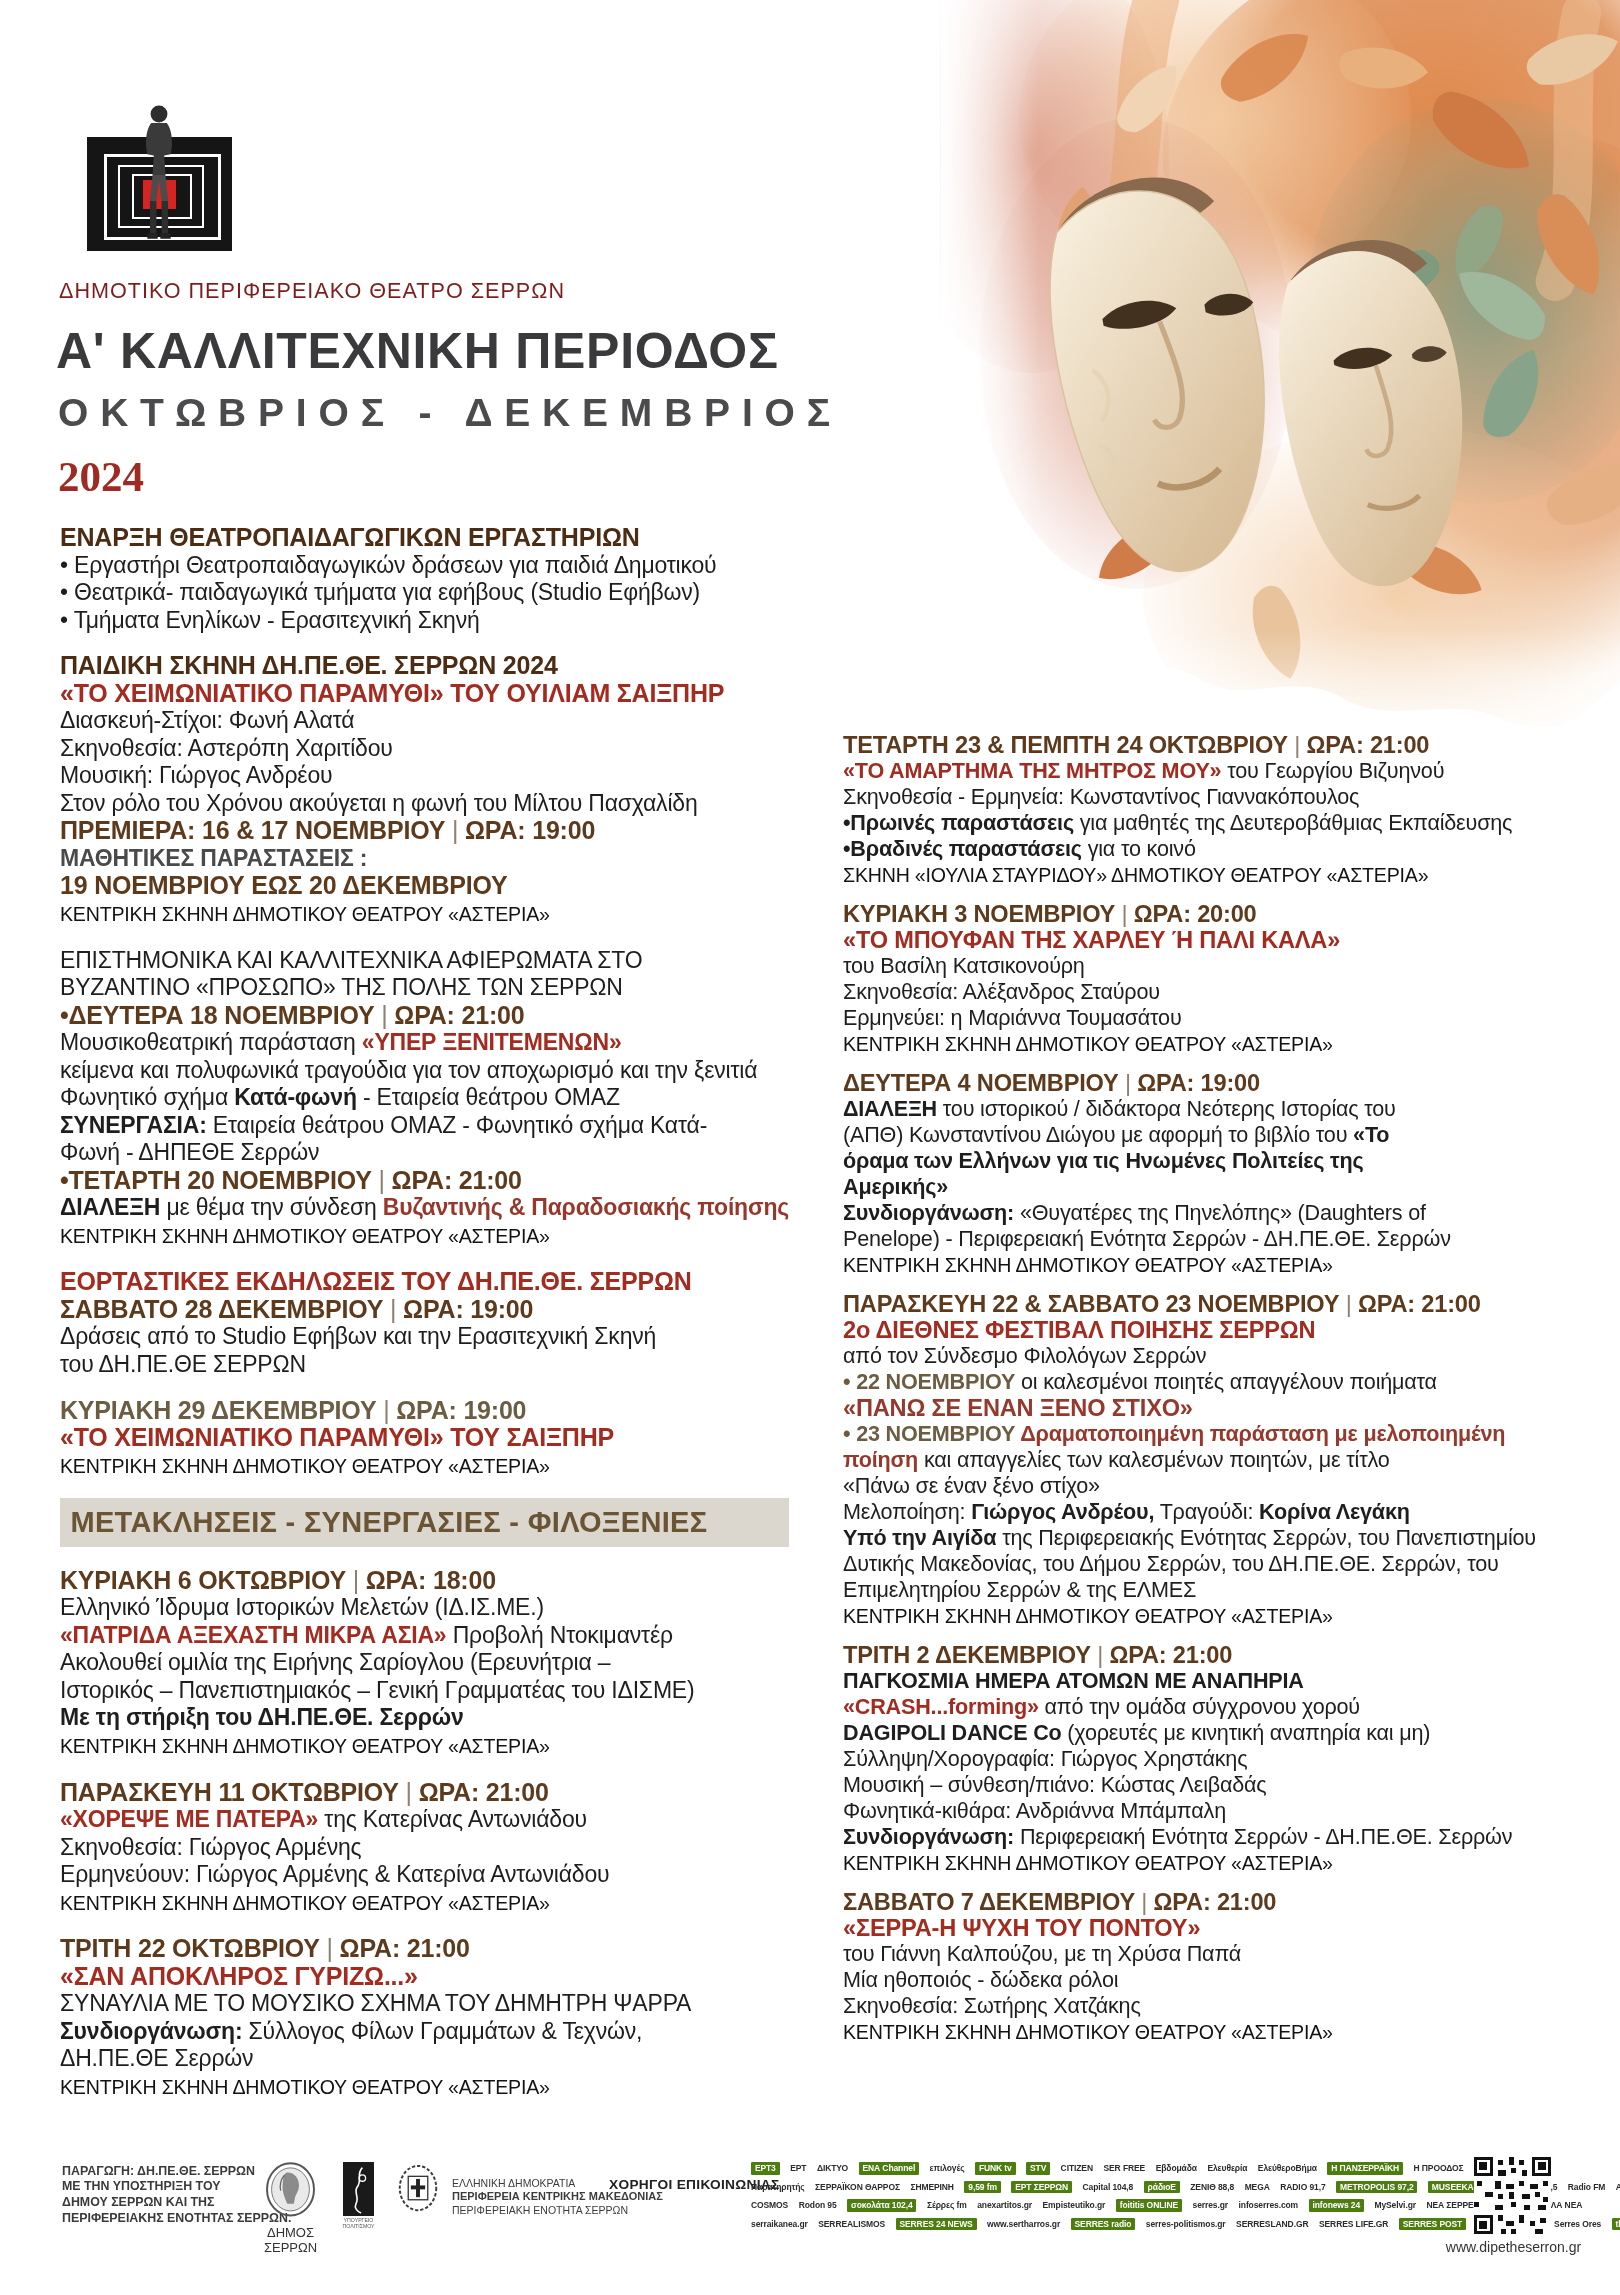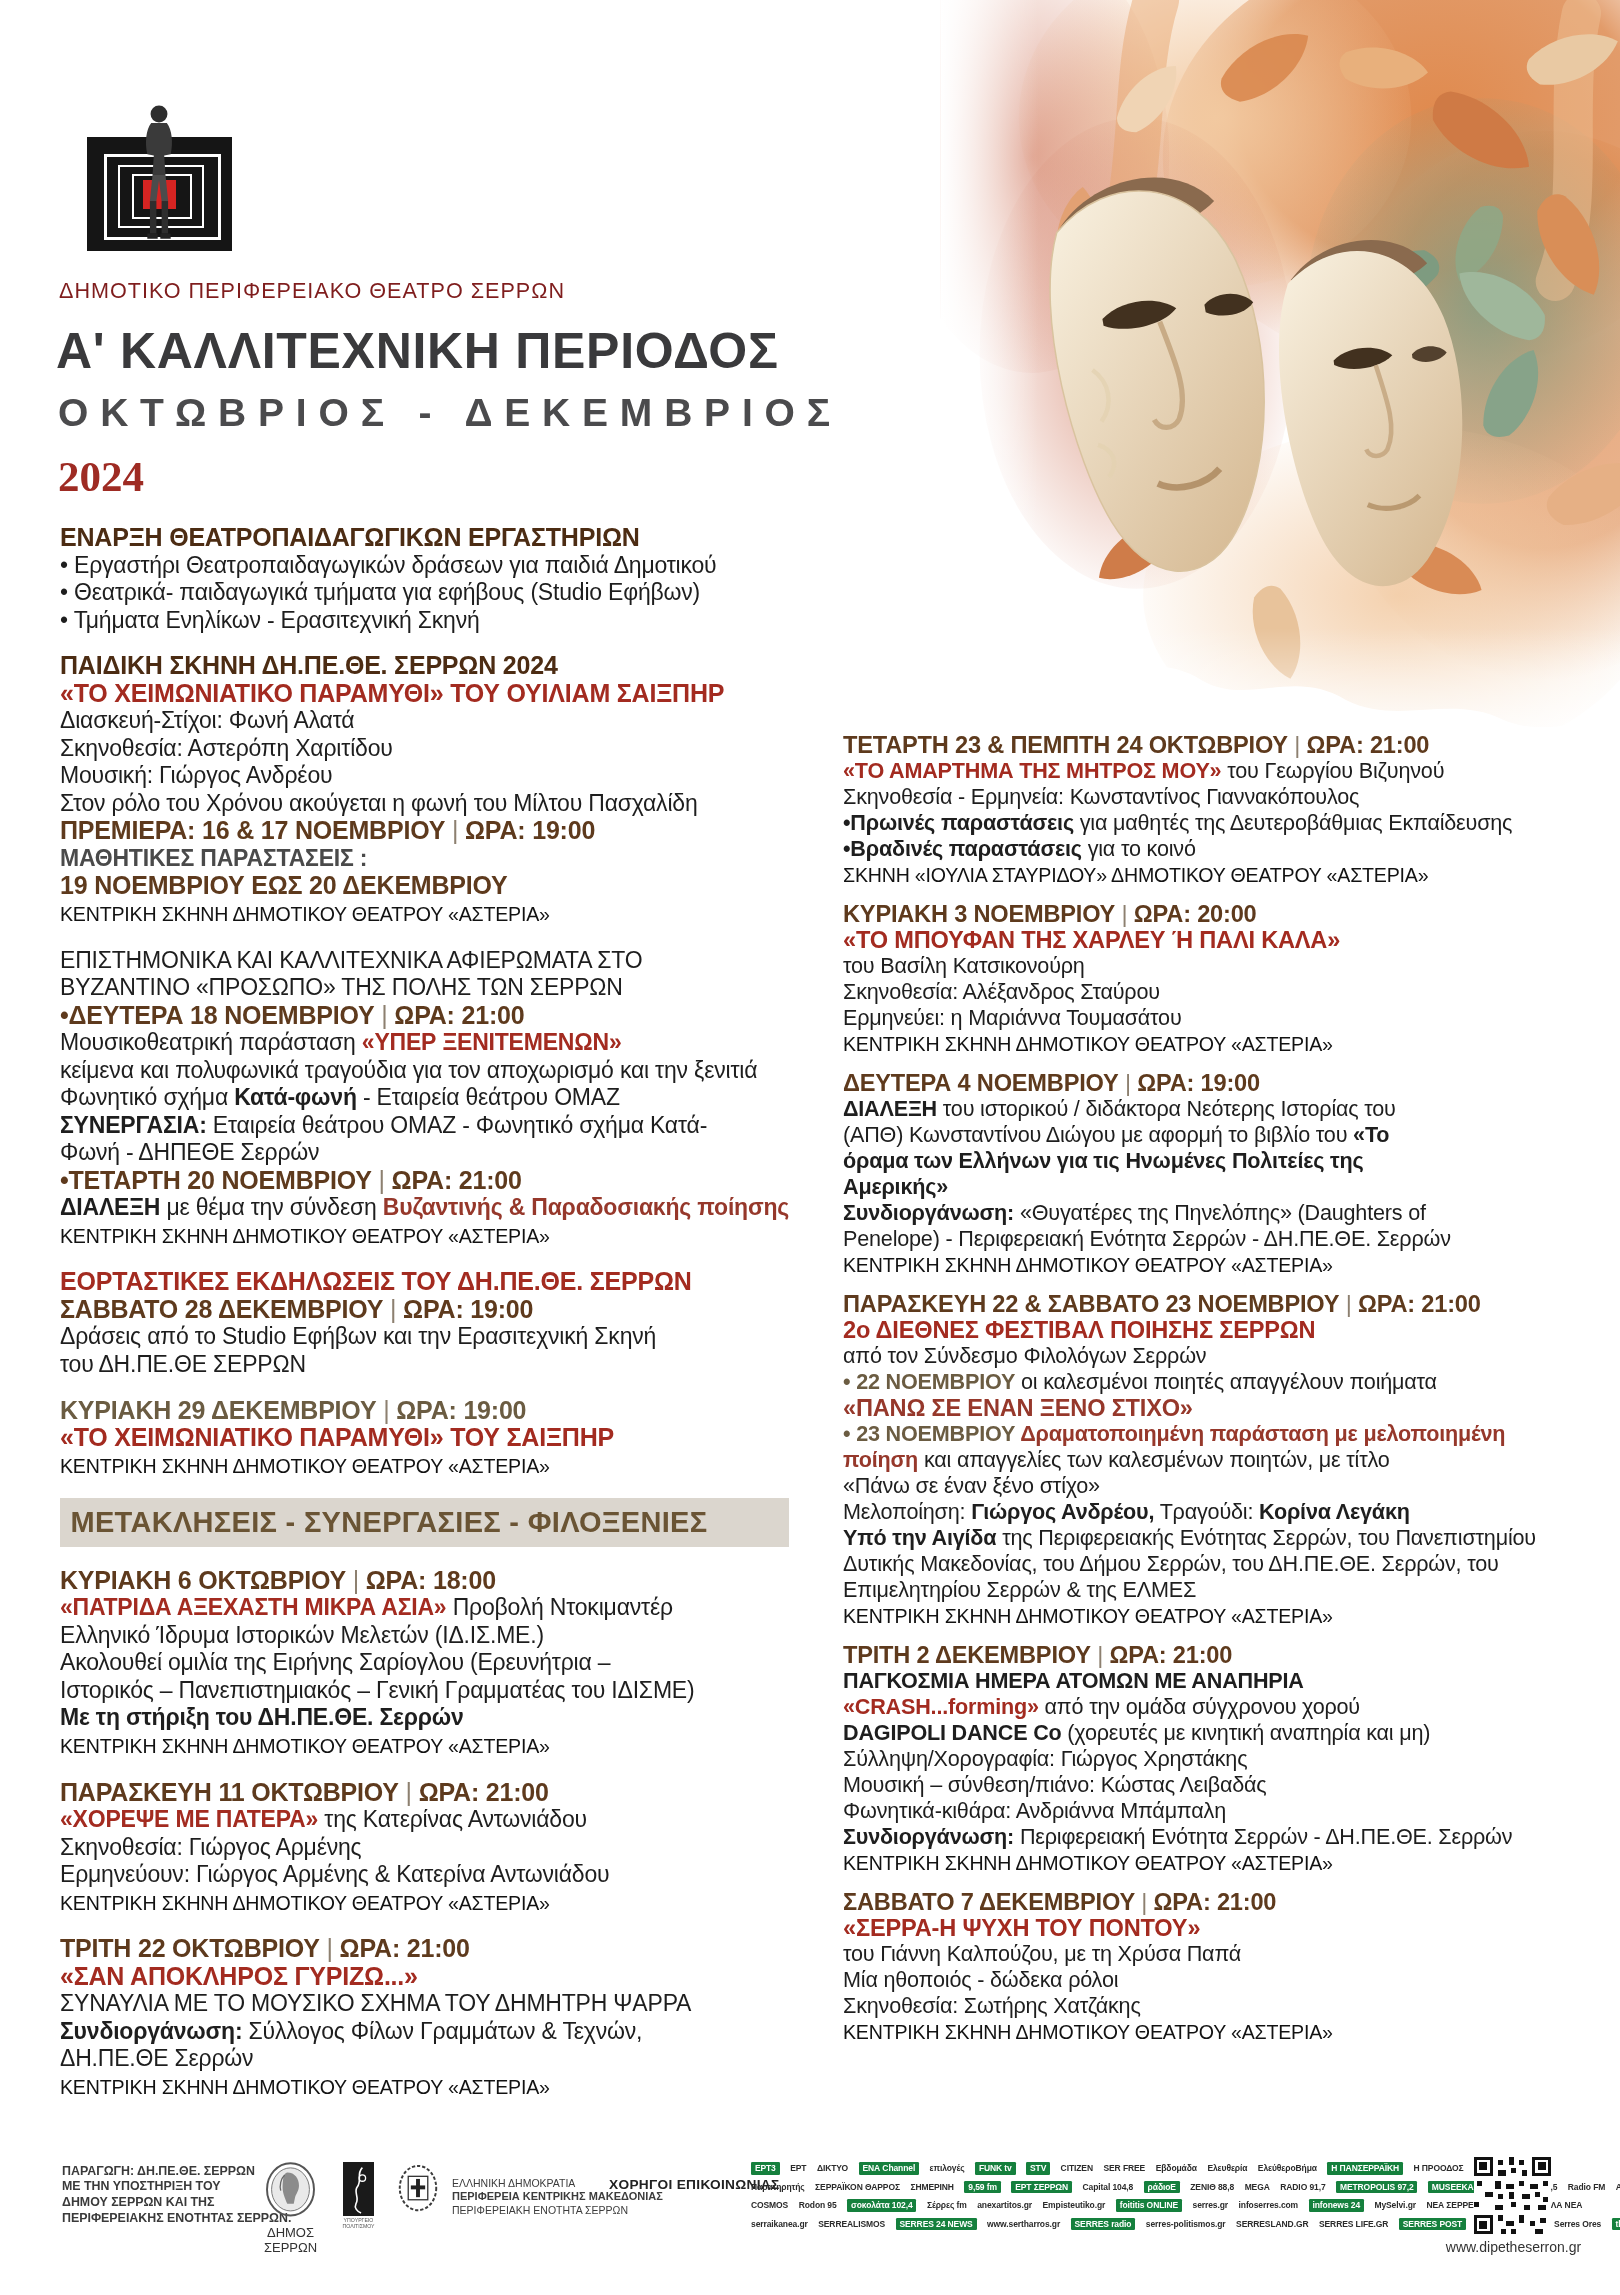--- a/index.html
+++ b/index.html
@@ -56,21 +56,21 @@
   #logo-ministry{left:339px;top:9.2px;width:39px;}
   #logo-ministry .box{width:31px;height:54px;background:#1a1a1a;margin:0 auto;position:relative;}
   #logo-ministry .cap{font-size:5.2px;color:#555;margin-top:2px;line-height:5.9px;}
   #logo-region{left:395px;top:9.2px;width:46px;}
   #emblem-text{position:absolute;left:452px;top:23.6px;font-size:10.5px;color:#3c3c3c;line-height:13.7px;}
   #emblem-text .b{font-weight:bold;font-size:11px;}
   #sponsors-label{position:absolute;left:609px;top:23.6px;font-size:13.7px;font-weight:bold;color:#222;letter-spacing:0.3px;}
   #sponsors{position:absolute;left:751px;top:9.2px;width:707px;display:flex;flex-direction:column;gap:5.9px;}
   .sprow{display:flex;gap:10.5px;align-items:center;flex-wrap:nowrap;}
   .chip{font-size:8.5px;font-weight:bold;color:#2b2b2b;white-space:nowrap;letter-spacing:-0.1px;}
-  .chip.dark{background:#15803d;color:#fff;padding:1.3px 3.9px;border-radius:1.3px;}
+  .chip.dark{background:#4d7c0f;color:#fff;padding:1.3px 3.9px;border-radius:1.3px;}
   #qr{position:absolute;left:1474px;top:3.9px;width:77px;height:77px;}
   #qr-caption{position:absolute;left:1445px;top:86px;width:137px;text-align:center;font-size:14px;color:#333;}
 </style>
 </head>
 <body>
 
 <div id="page">
 
   <div id="art">
     <svg width="681" height="772" viewBox="0 0 1040 1180">
@@ -217,22 +217,22 @@
         <div class="ln"><span class="s-body">του ΔΗ.ΠΕ.ΘΕ ΣΕΡΡΩΝ</span></div>
       </div>
       <div class="section">
         <div class="ln big"><span class="s-olive">ΚΥΡΙΑΚΗ 29 ΔΕΚΕΜΒΡΙΟΥ </span><span class="s-sep">| </span><span class="s-olive">ΩΡΑ: 19:00</span></div>
         <div class="ln big"><span class="s-red">«ΤΟ ΧΕΙΜΩΝΙΑΤΙΚΟ ΠΑΡΑΜΥΘΙ» ΤΟΥ ΣΑΙΞΠΗΡ</span></div>
         <div class="ln"><span class="s-venue">ΚΕΝΤΡΙΚΗ ΣΚΗΝΗ ΔΗΜΟΤΙΚΟΥ ΘΕΑΤΡΟΥ «ΑΣΤΕΡΙΑ»</span></div>
       </div>
       <div class="mbar">ΜΕΤΑΚΛΗΣΕΙΣ - ΣΥΝΕΡΓΑΣΙΕΣ - ΦΙΛΟΞΕΝΙΕΣ</div>
       <div class="section">
         <div class="ln big"><span class="s-brown">ΚΥΡΙΑΚΗ 6 ΟΚΤΩΒΡΙΟΥ </span><span class="s-sep">| </span><span class="s-brown">ΩΡΑ: 18:00</span></div>
+        <div class="ln"><span class="s-body">Ελληνικό Ίδρυμα Ιστορικών Μελετών (ΙΔ.ΙΣ.ΜΕ.)</span></div>
         <div class="ln"><span class="s-red">«ΠΑΤΡΙΔΑ ΑΞΕΧΑΣΤΗ ΜΙΚΡΑ ΑΣΙΑ» </span><span class="s-body">Προβολή Ντοκιμαντέρ</span></div>
-        <div class="ln"><span class="s-body">Ελληνικό Ίδρυμα Ιστορικών Μελετών (ΙΔ.ΙΣ.ΜΕ.)</span></div>
         <div class="ln"><span class="s-body">Ακολουθεί ομιλία της Ειρήνης Σαρίογλου (Ερευνήτρια –</span></div>
         <div class="ln"><span class="s-body">Ιστορικός – Πανεπιστημιακός – Γενική Γραμματέας του ΙΔΙΣΜΕ)</span></div>
         <div class="ln"><span class="s-bodybold">Με τη στήριξη του ΔΗ.ΠΕ.ΘΕ. Σερρών</span></div>
         <div class="ln"><span class="s-venue">ΚΕΝΤΡΙΚΗ ΣΚΗΝΗ ΔΗΜΟΤΙΚΟΥ ΘΕΑΤΡΟΥ «ΑΣΤΕΡΙΑ»</span></div>
       </div>
       <div class="section">
         <div class="ln big"><span class="s-brown">ΠΑΡΑΣΚΕΥΗ 11 ΟΚΤΩΒΡΙΟΥ </span><span class="s-sep">| </span><span class="s-brown">ΩΡΑ: 21:00</span></div>
         <div class="ln"><span class="s-red">«ΧΟΡΕΨΕ ΜΕ ΠΑΤΕΡΑ» </span><span class="s-body">της Κατερίνας Αντωνιάδου</span></div>
         <div class="ln"><span class="s-body">Σκηνοθεσία: Γιώργος Αρμένης</span></div>
         <div class="ln"><span class="s-body">Ερμηνεύουν: Γιώργος Αρμένης &amp; Κατερίνα Αντωνιάδου</span></div>

